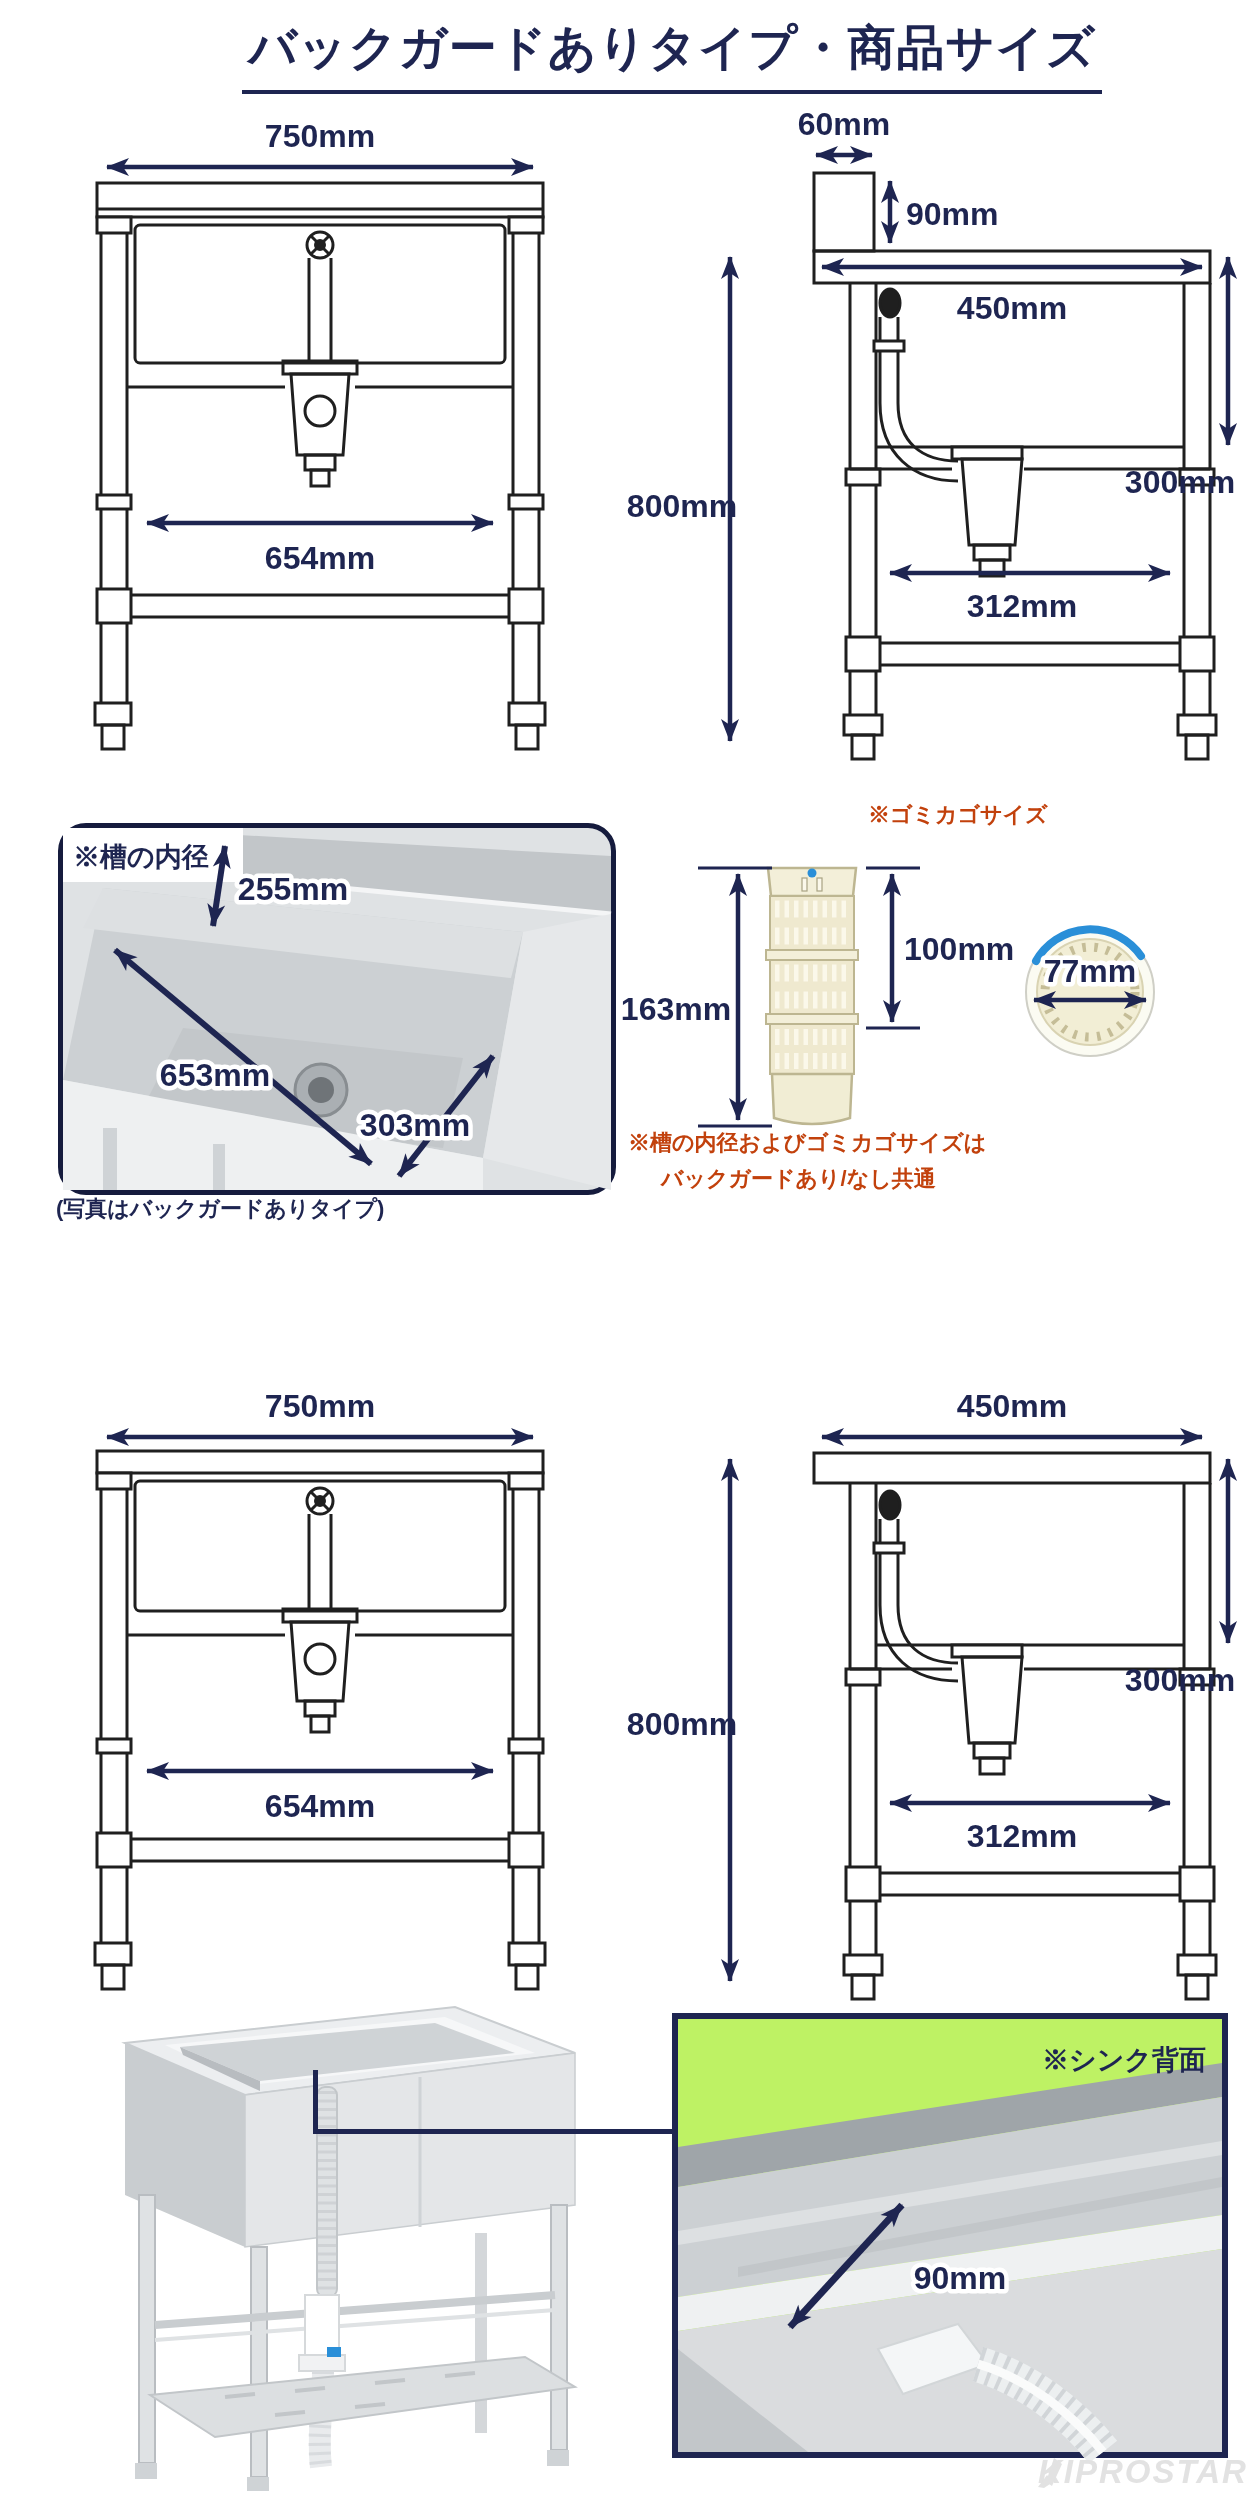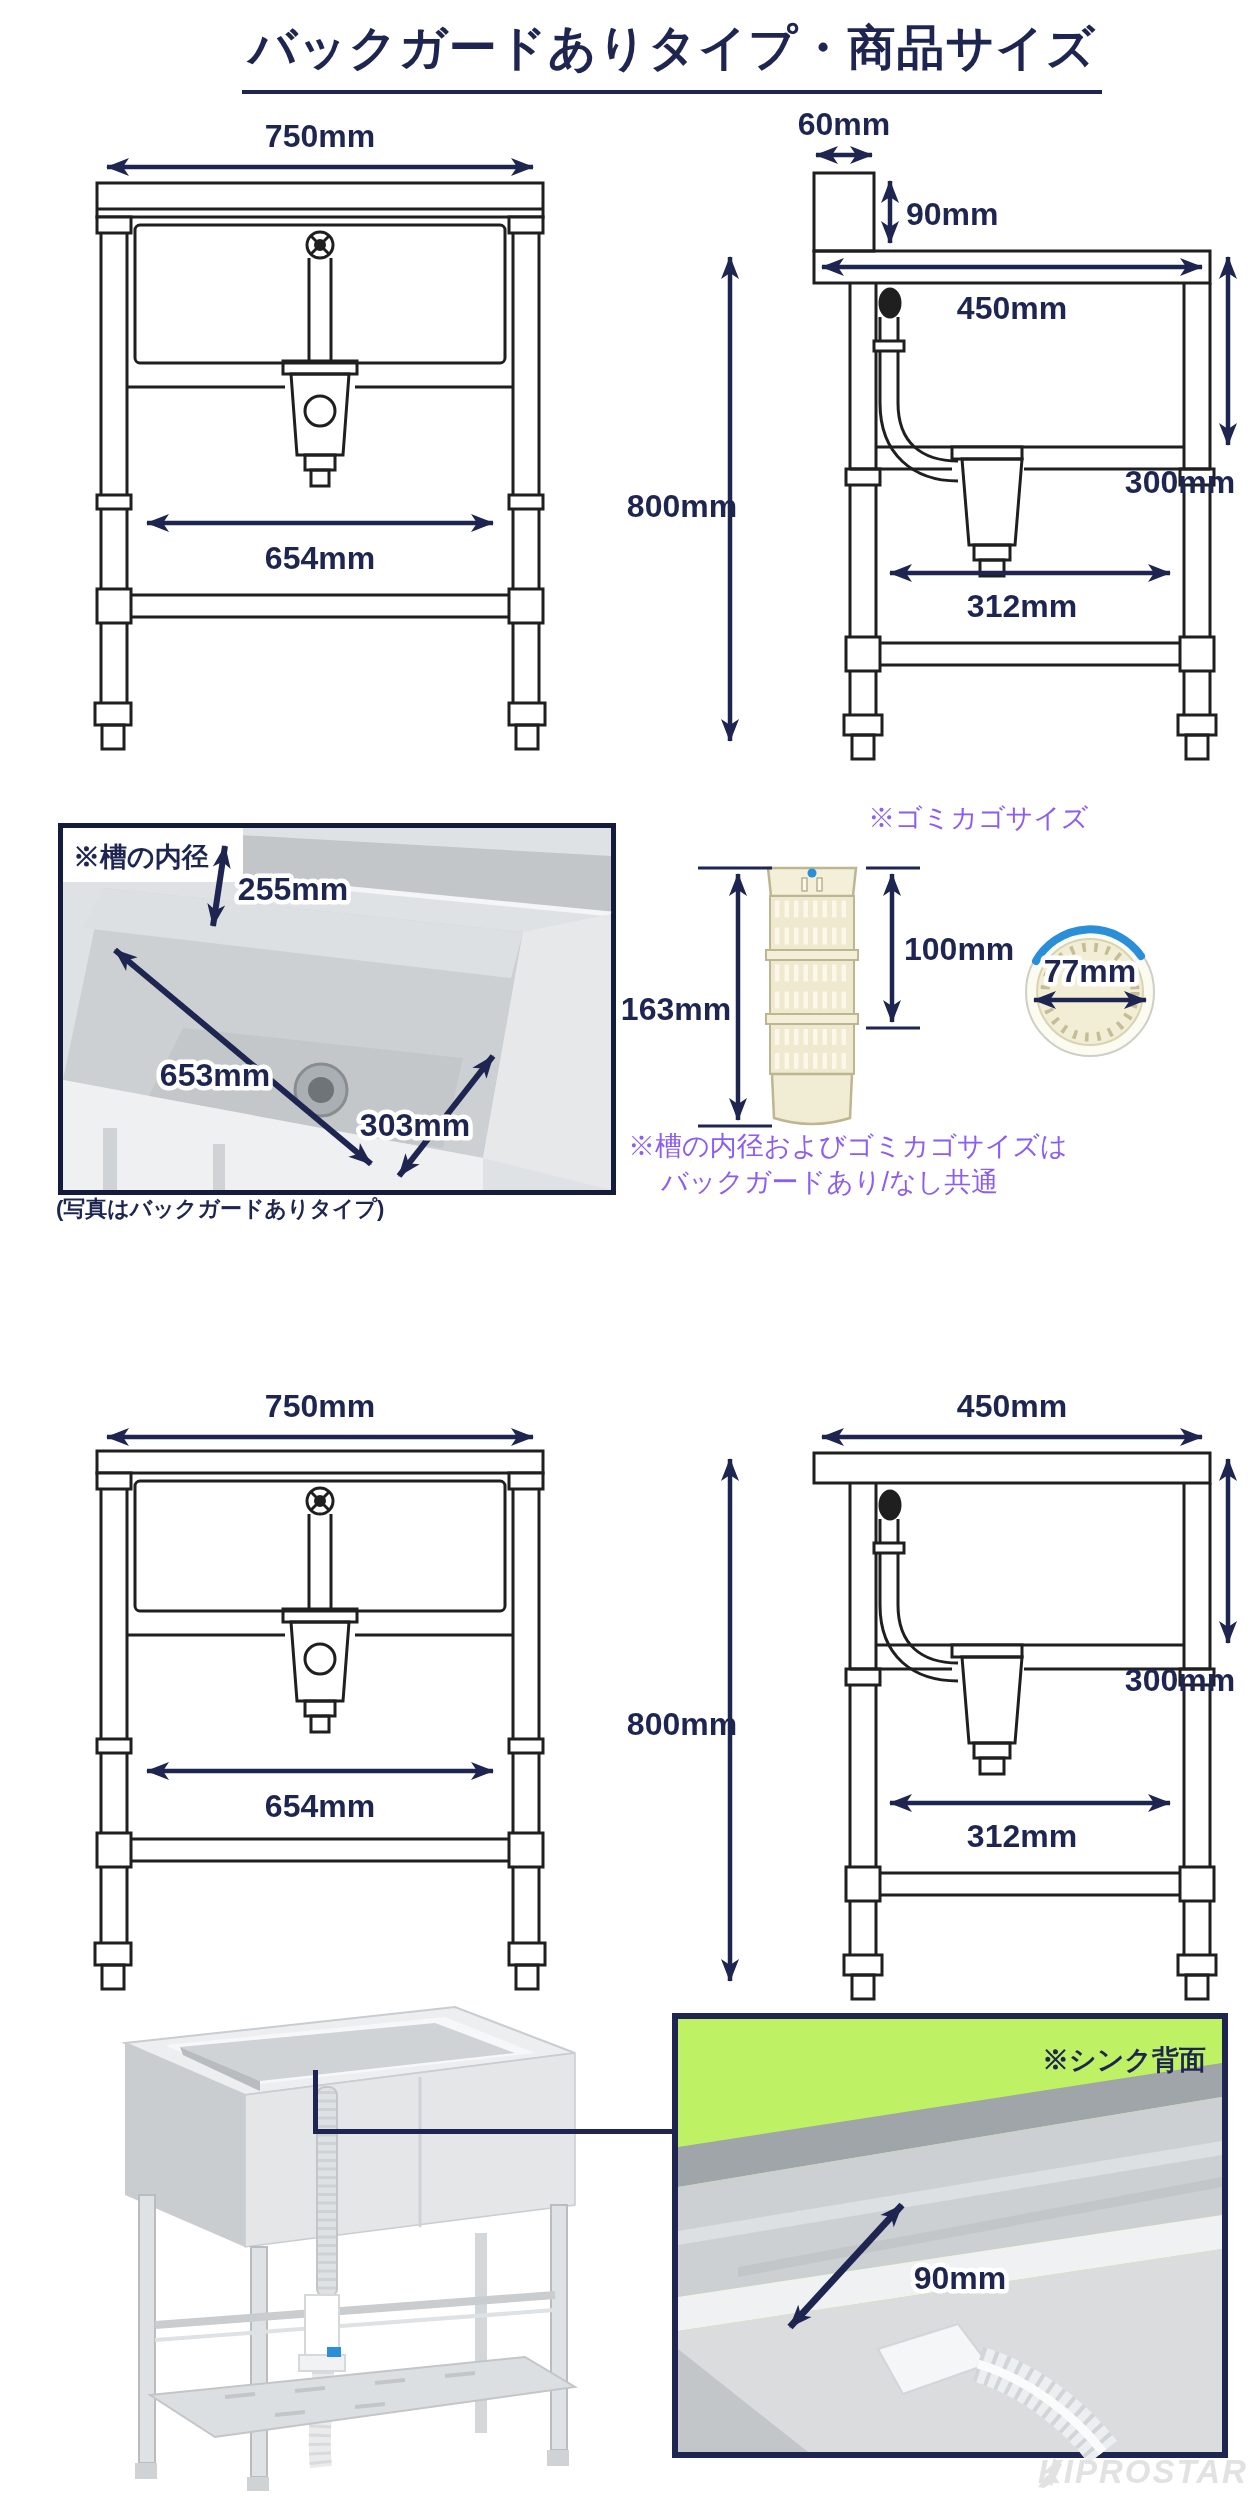--- a/index.html
+++ b/index.html
@@ -8,21 +8,21 @@
   .abs{position:absolute;}
   .title-row{position:absolute;left:0;width:100%;text-align:center;}
   .big-title{display:inline-block;font-size:48px;font-weight:bold;color:#1e2551;
              letter-spacing:1px;border-bottom:4px solid #1e2551;padding:0 6px 10px 6px;margin:0;}
   svg{position:absolute;overflow:visible;}
   svg text{font-family:"Liberation Sans",sans-serif;font-weight:bold;fill:#1e2551;}
   .dim{font-size:32px;}
   .dimS{font-size:32px;}
   .halo{paint-order:stroke;stroke:#ffffff;stroke-width:9px;stroke-linejoin:round;}
   .jp-label{font-size:27px;}
-  .note{position:absolute;font-size:27px;font-weight:normal;color:#8b5cf6;white-space:nowrap;}
+  .note{position:absolute;font-size:22px;font-weight:bold;color:#c2410c;white-space:nowrap;}
   .caption{position:absolute;font-size:22px;font-weight:bold;color:#1e2551;white-space:nowrap;text-align:center;}
   .photo-frame{position:absolute;border:5px solid #151b3d;background:#dfe2e4;}
   .callout-frame{position:absolute;border:6px solid #1e2551;background:#bef264;}
   .conn{position:absolute;background:#1e2551;}
   .watermark{position:absolute;display:flex;align-items:center;gap:6px;
              color:#e2e2e2;font-style:italic;font-weight:bold;font-size:33px;letter-spacing:2px;}
 </style>
 </head>
 <body>
 
@@ -122,21 +122,21 @@
     <line x1="200" y1="164" x2="580" y2="164" stroke="#1e2551" stroke-width="4.5" marker-start="url(#sa-ar)" marker-end="url(#sa-ar)"></line>
     <text class="dimS" x="390" y="216" text-anchor="middle">450mm</text>
     <line x1="108" y1="154" x2="108" y2="638" stroke="#1e2551" stroke-width="4.5" marker-start="url(#sa-ar)" marker-end="url(#sa-ar)"></line>
     <text class="dimS" x="60" y="414" text-anchor="middle">800mm</text>
     <line x1="606" y1="154" x2="606" y2="342" stroke="#1e2551" stroke-width="4.5" marker-start="url(#sa-ar)" marker-end="url(#sa-ar)"></line>
     <text class="dimS" x="558" y="390" text-anchor="middle">300mm</text>
     <line x1="268" y1="470" x2="548" y2="470" stroke="#1e2551" stroke-width="4.5" marker-start="url(#sa-ar)" marker-end="url(#sa-ar)"></line>
     <text class="dimS" x="400" y="514" text-anchor="middle">312mm</text>
   </svg>
 
-  <div class="photo-frame" style="left:58px;top:823px;width:548px;height:362px;">
+  <div class="photo-frame" style="left:58px;top:823px;width:548px;height:362px;border-radius:28px;">
     <svg style="left:0;top:0;" width="548" height="362" viewBox="0 0 548 362">
       <defs>
         <marker id="bo-ar" markerUnits="userSpaceOnUse" markerWidth="26" markerHeight="20" refX="23" refY="10" orient="auto-start-reverse">
           <path d="M1,1 L24,10 L1,19 L7,10 Z" fill="#1e2551"></path>
         </marker>
       </defs>
       <g>
         <polygon points="52,0 548,28 548,86 30,36" fill="#c2c6c9"></polygon>
         <polyline points="30,36 548,86" stroke="#f4f5f6" stroke-width="5" fill="none"></polyline>
         <polygon points="40,60 460,104 420,330 0,252" fill="#ccd0d3"></polygon>

